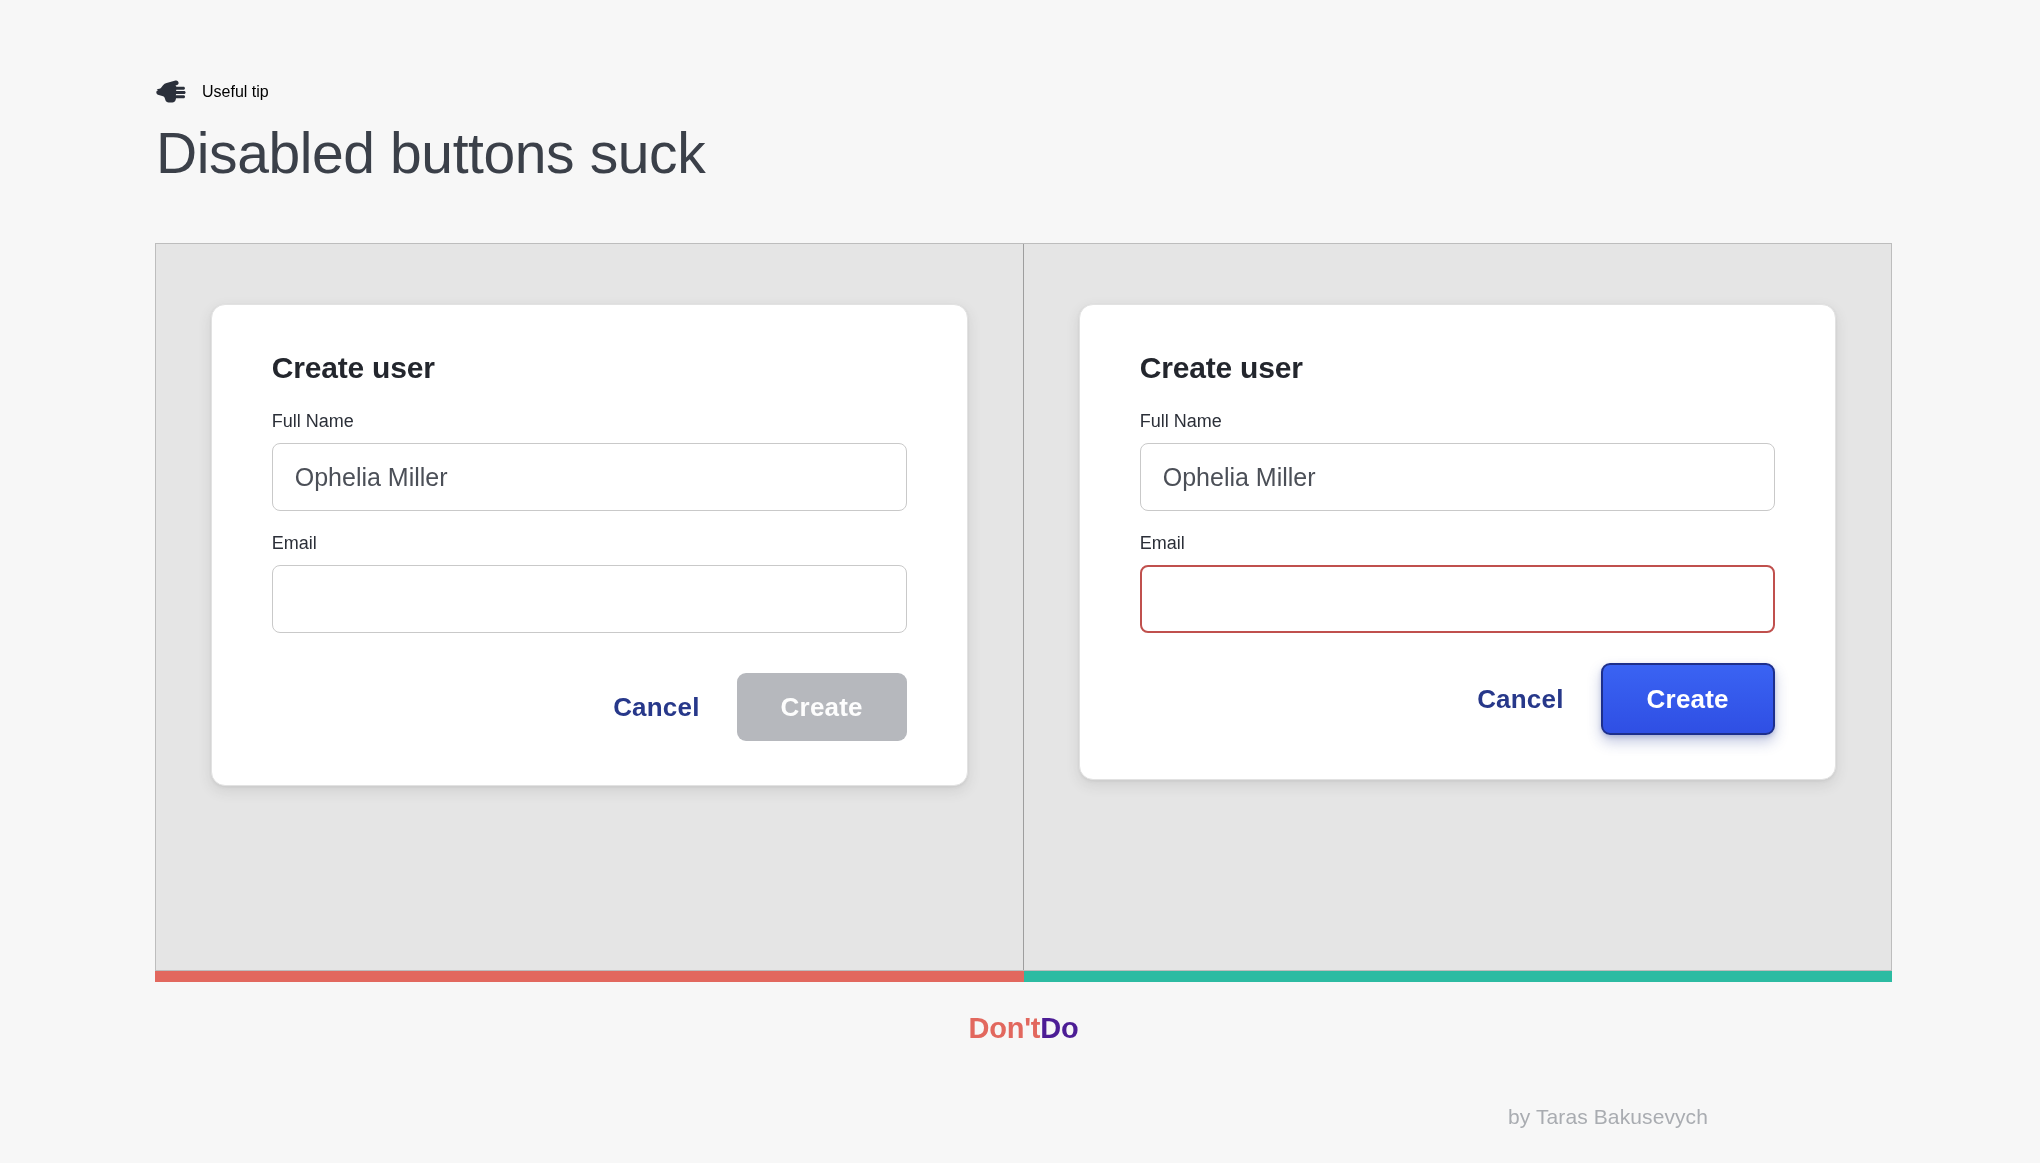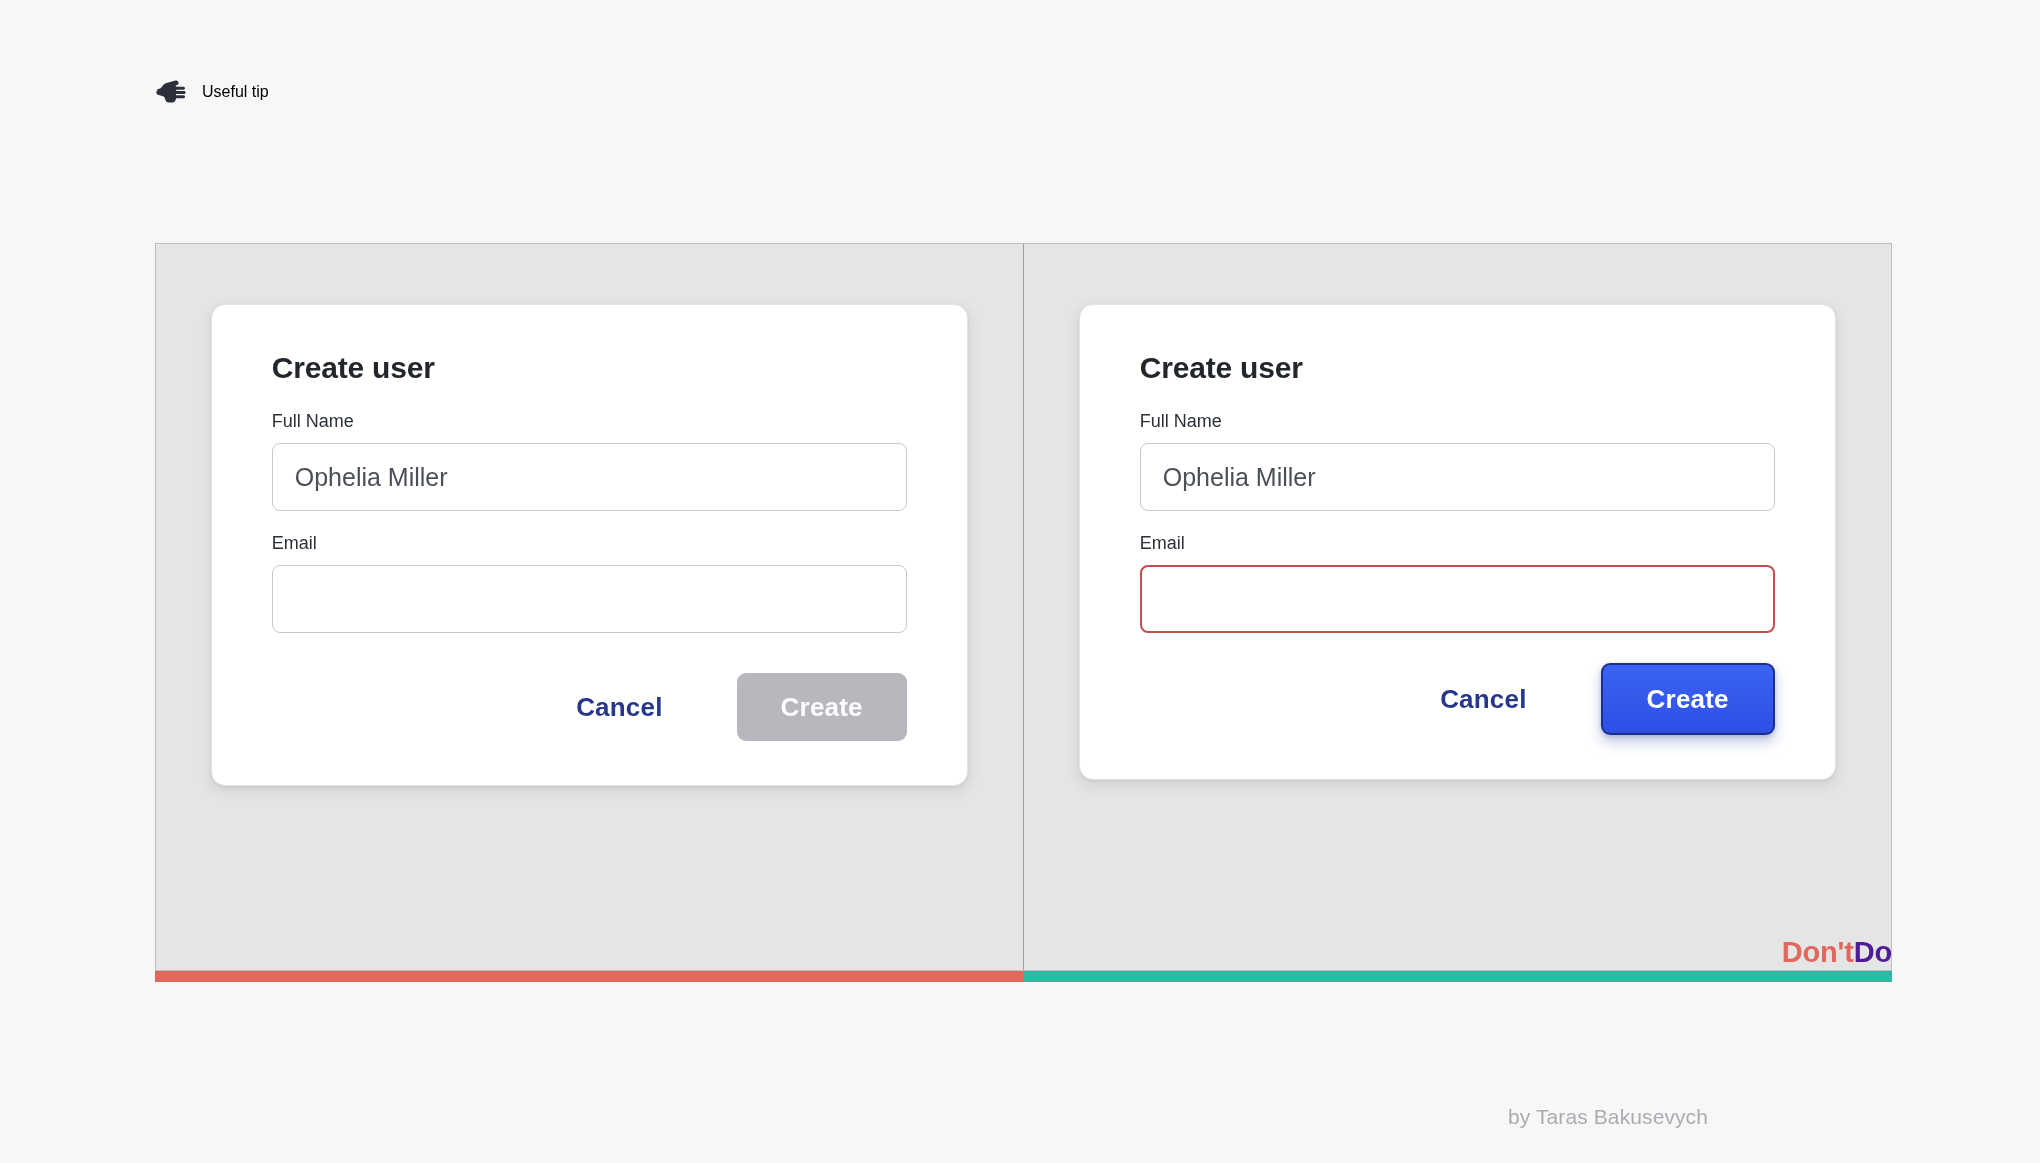--- a/index.html
+++ b/index.html
@@ -123,21 +123,21 @@
     margin-top: 13px;
     font-size: 21px;
     color: #c0504d;
   }
 
   
   .actions {
     display: flex;
     align-items: center;
     justify-content: flex-end;
-    gap: 62px;
+    gap: 25px;
     margin-top: 40px;
   }
   .actions-right { margin-top: 30px; }
 
   .btn-cancel {
     font-family: "Liberation Sans", sans-serif;
     font-size: 26px;
     font-weight: bold;
     color: #27388a;
     background: transparent;
@@ -178,24 +178,24 @@
     top: 971px;
     width: 1737px;
     height: 11px;
     display: flex;
   }
   .bar { width: 50%; height: 100%; }
 
   .verdicts {
     position: absolute;
     left: 155px;
-    top: 936px;
+    top: 1012px;
     width: 1737px;
     display: flex;
-    justify-content: flex-end;
+    justify-content: center;
   }
   .verdict {
     font-size: 29px;
     font-weight: bold;
     letter-spacing: -0.2px;
   }
 
   .credit {
     position: absolute;
     right: 148px;
@@ -211,20 +211,21 @@
 
 <div class="page">
 
   <div class="header">
     <div class="tip-row">
       <svg class="hand-icon" viewBox="0 0 32 26" fill="currentColor" aria-hidden="true">
         <path d="M2.2 11.0c-0.9 0.2-1.6 0.9-1.8 1.8-0.3 1.3 0.4 2.6 1.7 3.0l5.4 1.7c0.8 0.3 1.4 0.9 1.7 1.7l0.9 2.6c0.5 1.4 1.8 2.3 3.3 2.3h4.1c1.6 0 3.0-1.0 3.4-2.6l0.5-1.9 8.0 0.1c0.9 0 1.6-0.7 1.6-1.6 0-0.9-0.7-1.6-1.6-1.6l-8.3-0.1 0.3-1.2 8.6-0.1c0.9 0 1.6-0.7 1.6-1.6 0-0.9-0.7-1.6-1.6-1.6l-8.6 0.1 0.3-1.3 7.6-0.1c0.9 0 1.6-0.7 1.6-1.6 0-0.9-0.7-1.6-1.6-1.6l-7.5 0.1c-0.2-0.6-0.5-1.1-1.0-1.5l1.6-0.4c1.0-0.3 1.7-1.2 1.7-2.3 0-1.4-1.2-2.6-2.6-2.6-0.2 0-0.5 0-0.7 0.1l-9.5 2.6c-1.5 0.4-2.8 1.2-3.8 2.4l-2.3 2.8c-0.4 0.5-1.0 0.8-1.6 0.9l-2.8 0.6z"></path>
       </svg>
       <div>Useful tip</div>
     </div>
+    <div class="page-title">Disabled buttons suck</div>
   </div>
 
   <div class="compare">
 
     <div class="panel panel-left">
       <div class="card card-left">
         <div class="card-title">Create user</div>
 
         <div class="field">
           <div class="field-label">Full Name</div>

